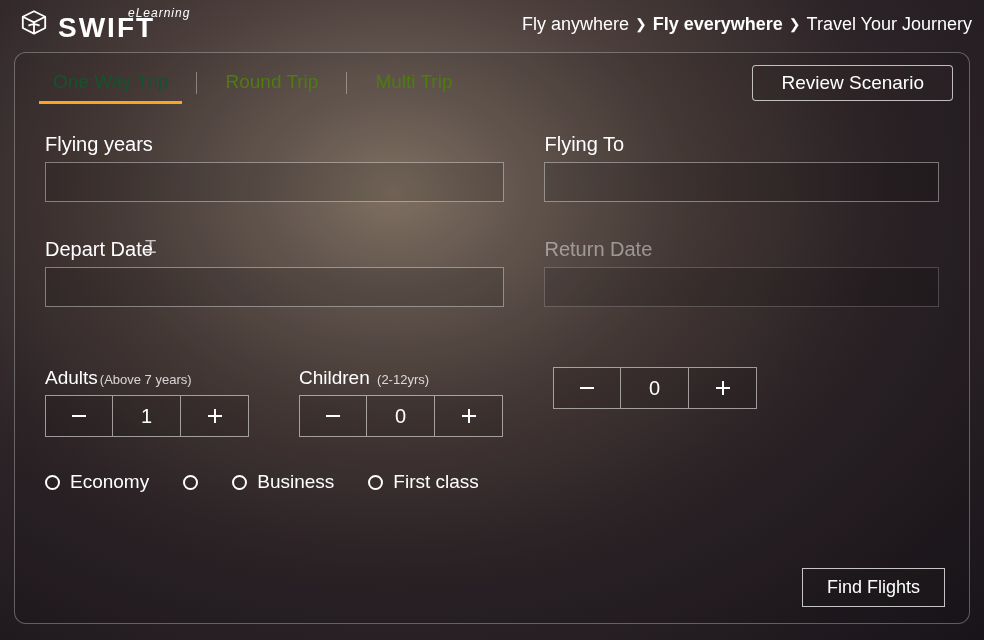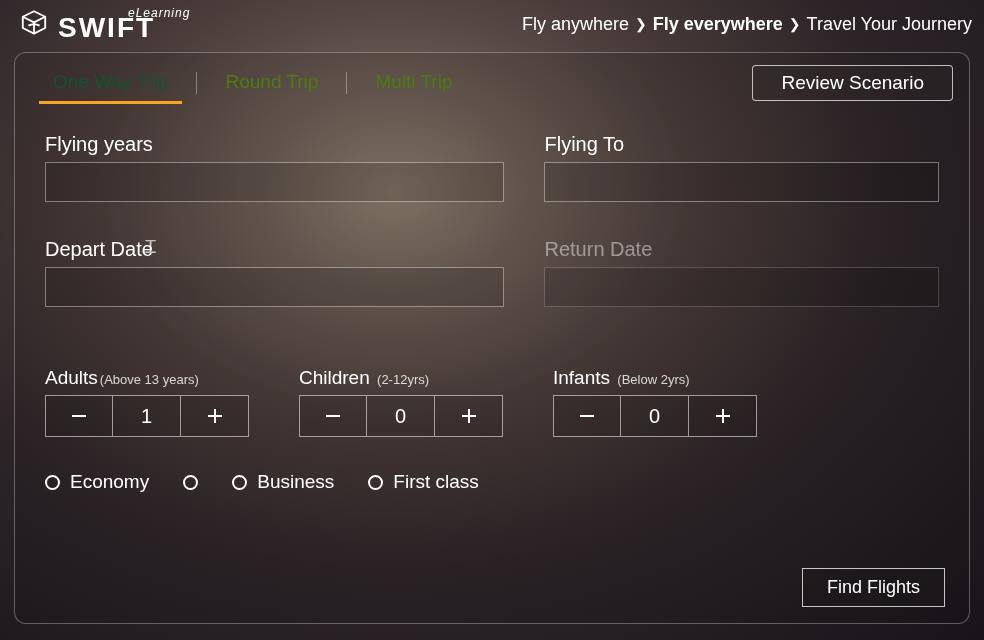--- a/index.html
+++ b/index.html
@@ -167,21 +167,21 @@
       </div>
       <div class="field w400">
         <span class="label disabled">Return Date</span>
         <input class="input disabled" value="" style="">
       </div>
     </div>
 
     <div class="pax-row">
       <div class="pax">
         <div class="pax-label">
-          <span>Adults</span><span class="pax-hint">(Above 13 years)</span>
+          <span>Adults</span><span class="pax-hint">(Above 7 years)</span>
         </div>
         <div class="stepper">
           <div class="step-btn minus">
               <svg viewBox="0 0 20 20">
                 <line x1="3" y1="10" x2="17" y2="10"></line>
               </svg>
             </div>
           <div class="step-val">1</div>
           <div class="step-btn plus">
               <svg viewBox="0 0 20 20">
@@ -204,23 +204,20 @@
           <div class="step-val">0</div>
           <div class="step-btn plus">
               <svg viewBox="0 0 20 20">
                 <line x1="3" y1="10" x2="17" y2="10"></line>
                 <line x1="10" y1="3" x2="10" y2="17"></line>
               </svg>
             </div>
         </div>
       </div>
       <div class="pax">
-        <div class="pax-label">
-          <span>Infants</span> <span class="pax-hint">(Below 2yrs)</span>
-        </div>
         <div class="stepper">
           <div class="step-btn minus">
               <svg viewBox="0 0 20 20">
                 <line x1="3" y1="10" x2="17" y2="10"></line>
               </svg>
             </div>
           <div class="step-val">0</div>
           <div class="step-btn plus">
               <svg viewBox="0 0 20 20">
                 <line x1="3" y1="10" x2="17" y2="10"></line>

